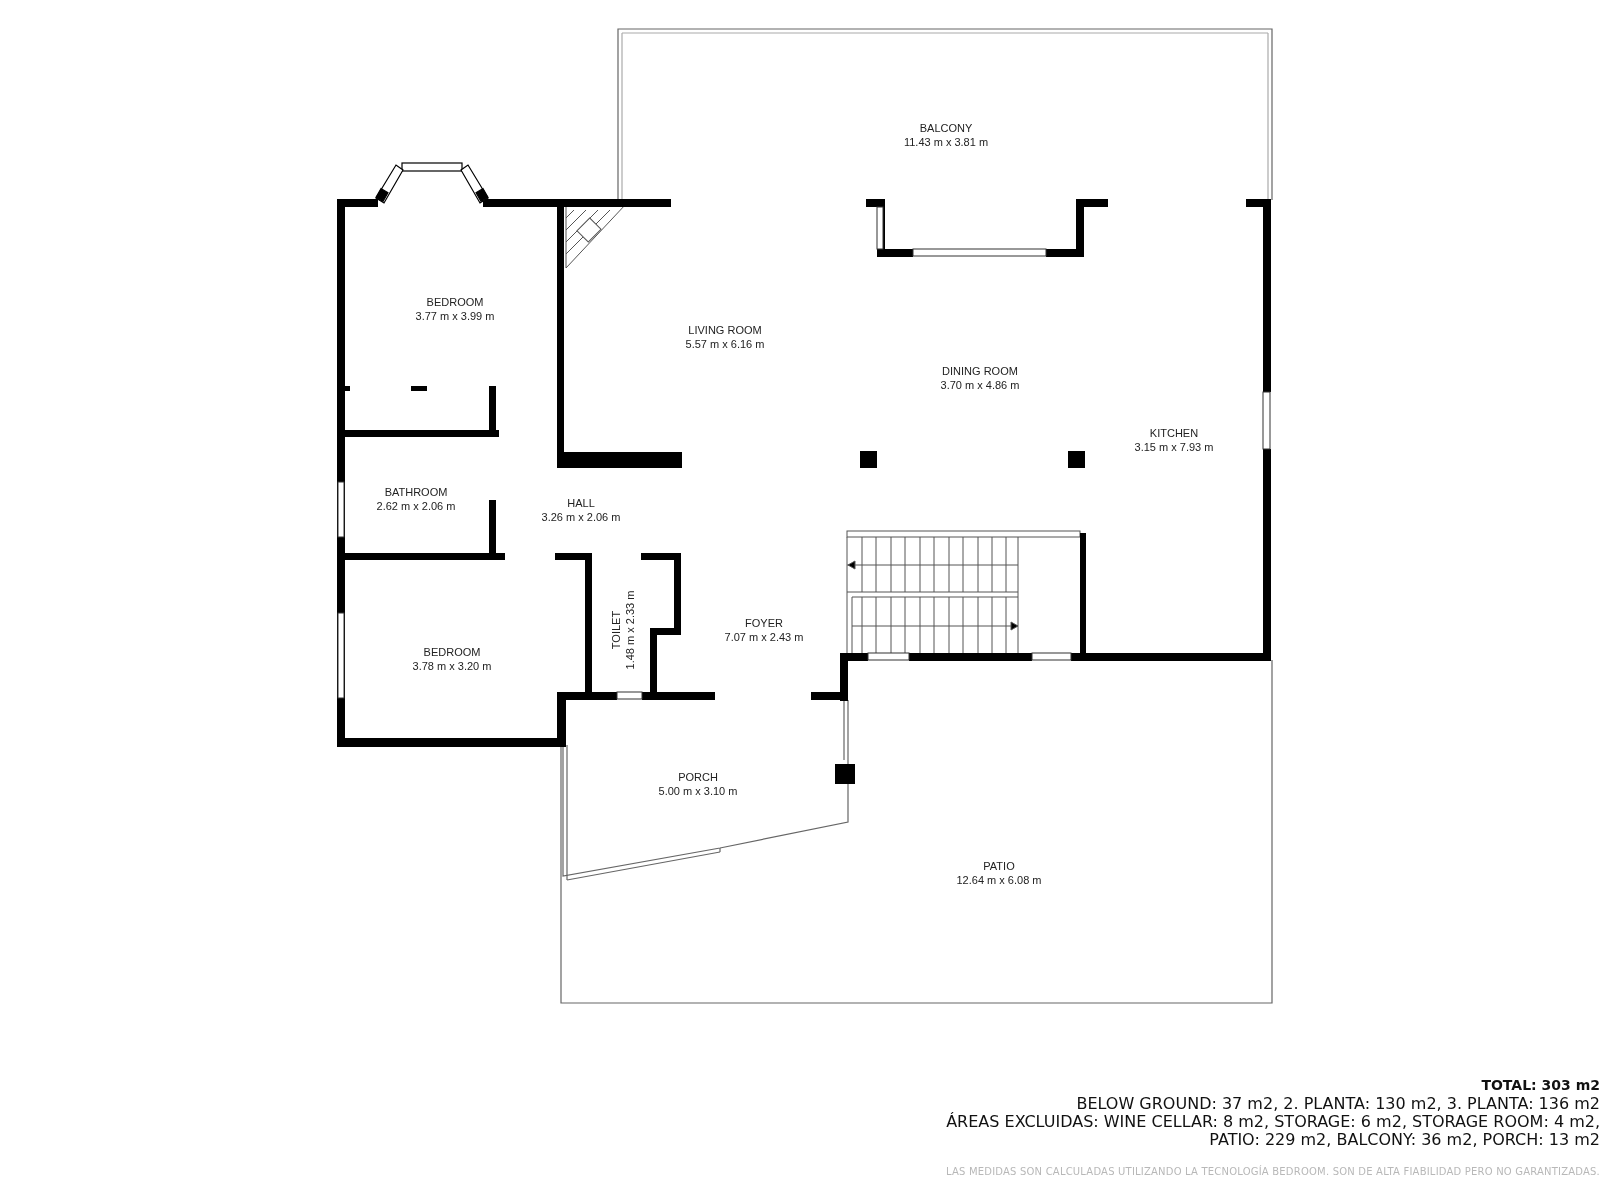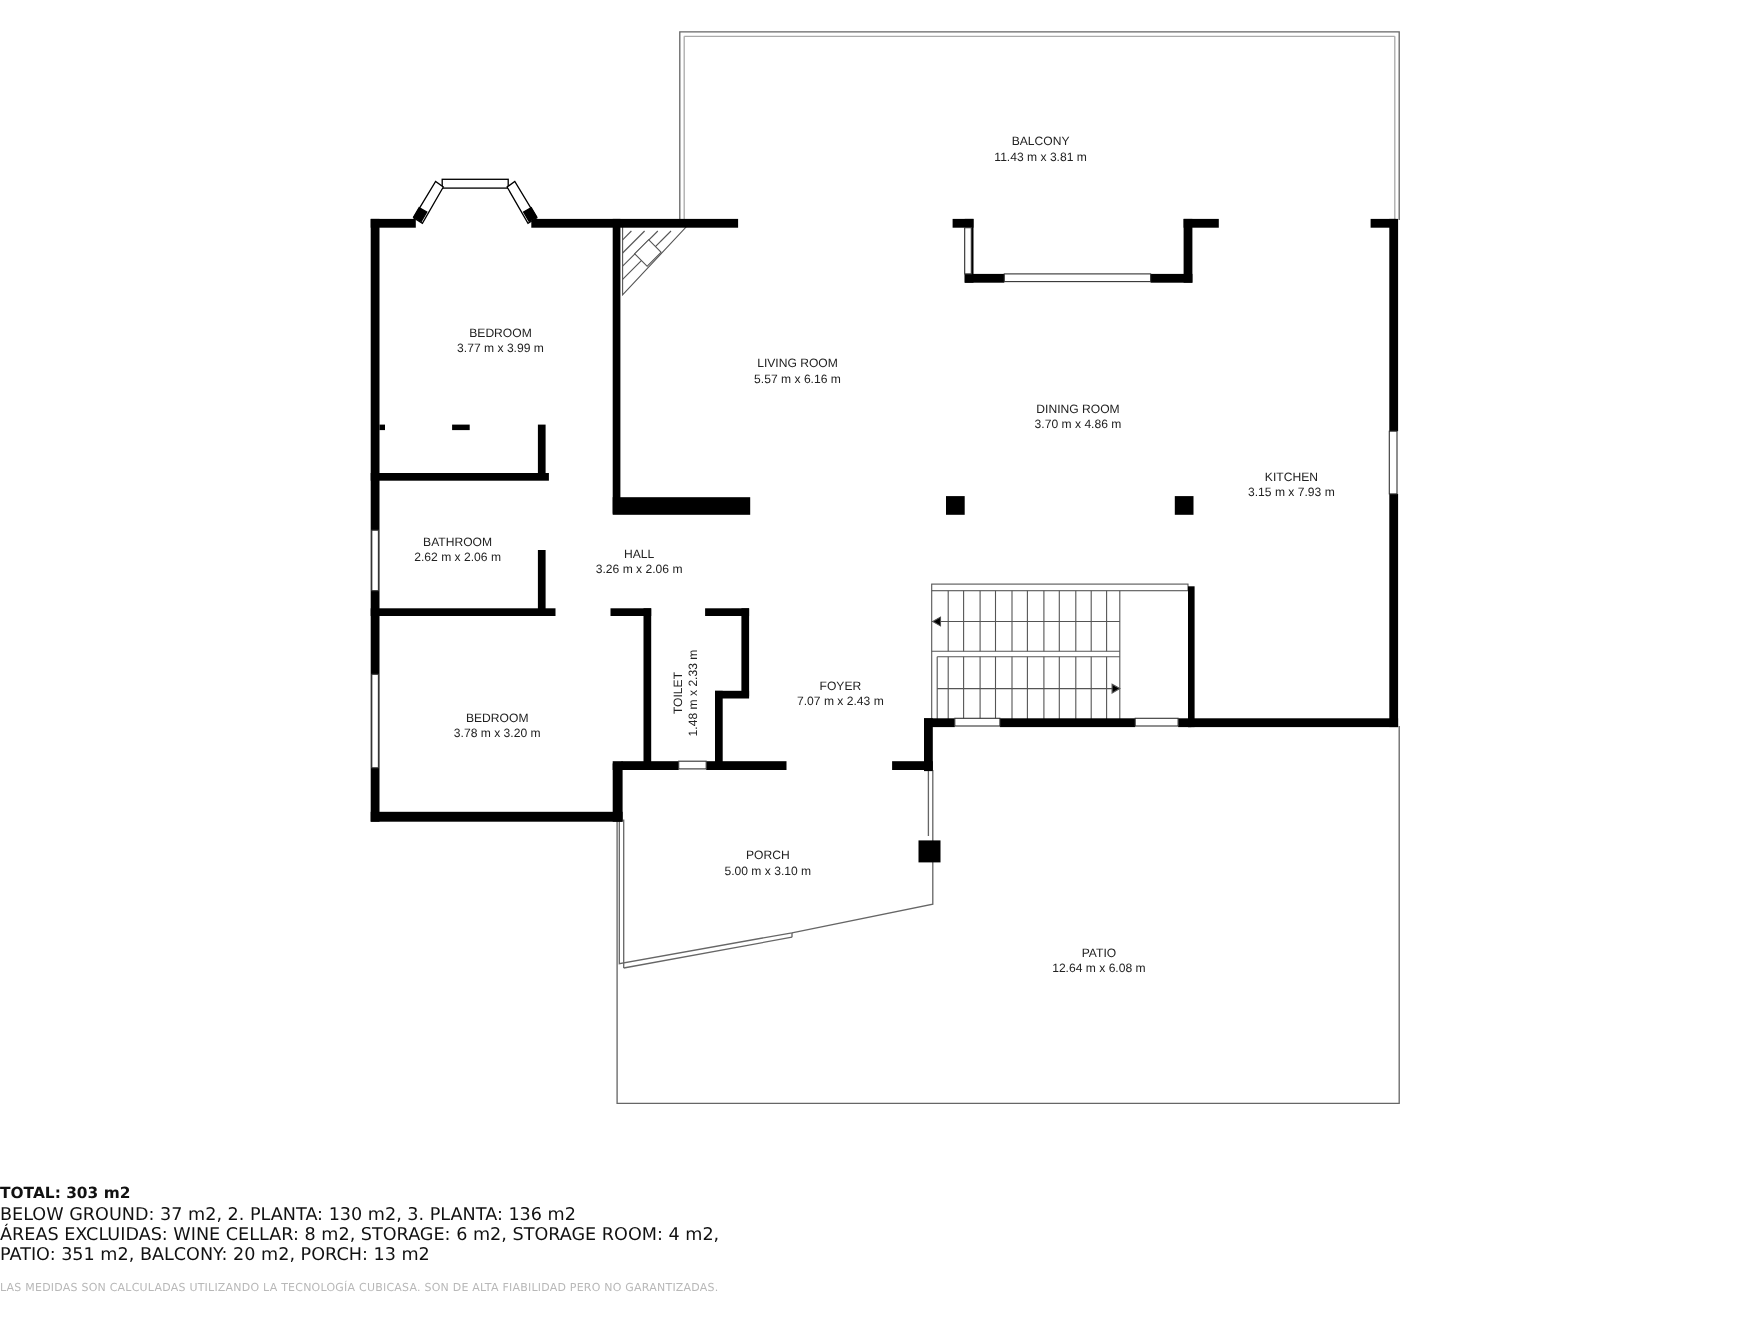--- a/index.html
+++ b/index.html
@@ -1,19 +1,19 @@
 <!DOCTYPE html>
 <html><head>
 <meta charset="utf-8">
 <style>
   html,body{margin:0;padding:0;background:#ffffff;}
   body{width:1600px;height:1200px;position:relative;overflow:hidden;font-family:"Liberation Sans",sans-serif;}
   #plan{position:absolute;left:0;top:0;width:1600px;height:1200px;}
   .room-label{font-family:"Liberation Sans",sans-serif;font-size:11px;fill:#222;text-anchor:middle;}
-  .footer{position:absolute;left:0;width:1600px;text-align:left;font-family:"DejaVu Sans",sans-serif;color:#111;}
+  .footer{position:absolute;left:0;width:1600px;text-align:right;font-family:"DejaVu Sans",sans-serif;color:#111;}
   .total{top:1077px;font-size:14px;font-weight:bold;}
   .line{font-size:16px;line-height:18px;}
   .l1{top:1095px;}
   .l2{top:1113px;}
   .l3{top:1131px;}
   .disclaimer{top:1166px;font-size:10px;color:#b8b8b8;letter-spacing:0.2px;}
 </style>
 </head>
 <body>
 
@@ -188,14 +188,14 @@
     <text class="room-label" x="698" y="795">5.00 m x 3.10 m</text>
 
     <text class="room-label" x="999" y="870">PATIO</text>
     <text class="room-label" x="999" y="884">12.64 m x 6.08 m</text>
   </g>
 </svg>
 
 <div class="footer total">TOTAL: 303 m2</div>
 <div class="footer line l1">BELOW GROUND: 37 m2, 2. PLANTA: 130 m2, 3. PLANTA: 136 m2</div>
 <div class="footer line l2">ÁREAS EXCLUIDAS: WINE CELLAR: 8 m2, STORAGE: 6 m2, STORAGE ROOM: 4 m2,</div>
-<div class="footer line l3">PATIO: 351 m2, BALCONY: 20 m2, PORCH: 13 m2</div>
-<div class="footer disclaimer">LAS MEDIDAS SON CALCULADAS UTILIZANDO LA TECNOLOGÍA CUBICASA. SON DE ALTA FIABILIDAD PERO NO GARANTIZADAS.</div>
+<div class="footer line l3">PATIO: 229 m2, BALCONY: 36 m2, PORCH: 13 m2</div>
+<div class="footer disclaimer">LAS MEDIDAS SON CALCULADAS UTILIZANDO LA TECNOLOGÍA BEDROOM. SON DE ALTA FIABILIDAD PERO NO GARANTIZADAS.</div>
 
 </body></html>

